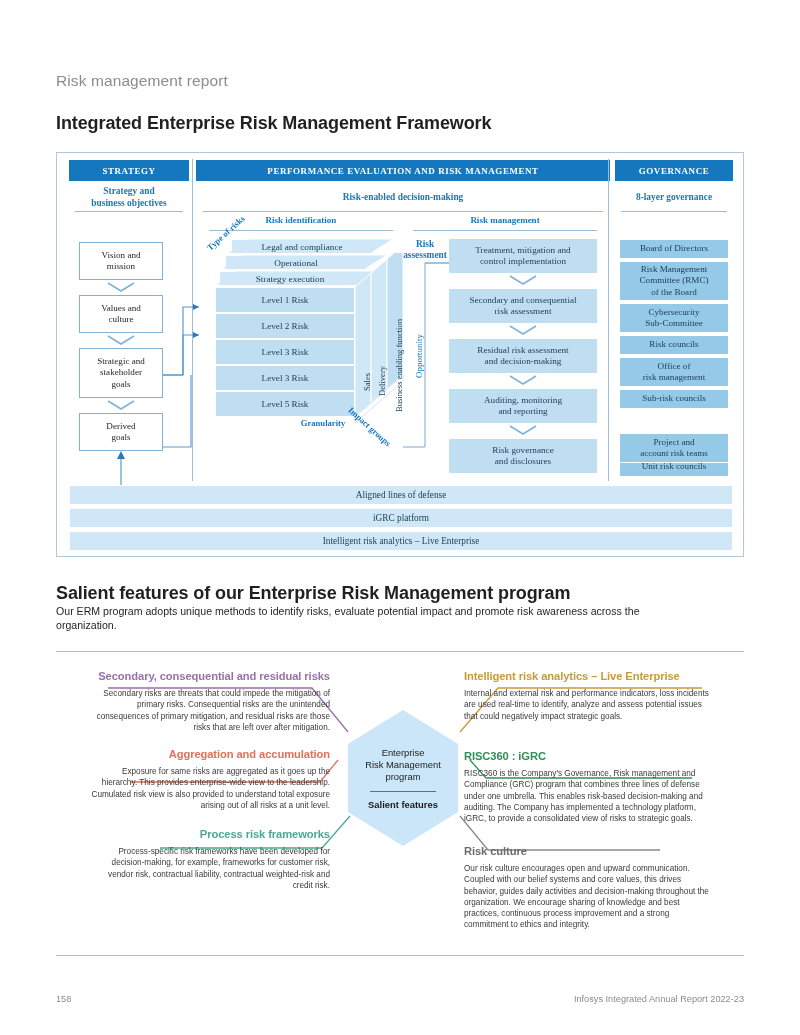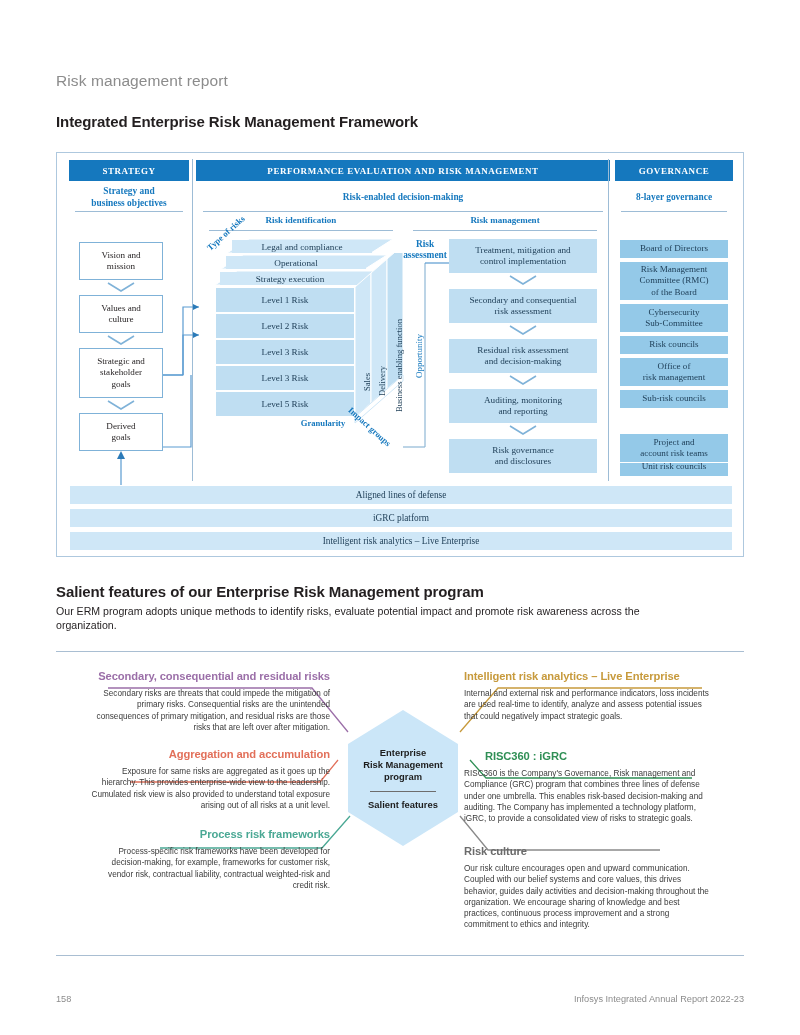--- a/index.html
+++ b/index.html
@@ -9,21 +9,21 @@
     color:#231f20;position:relative;overflow:hidden;
   }
   .page{position:absolute;left:0;top:0;width:800px;height:1035px;}
 
   
   .report-title{
     position:absolute;left:56px;top:72px;font-size:15.5px;color:#8c8c8c;
     letter-spacing:.1px;
   }
   .section-title{
-    position:absolute;left:56px;font-size:15px;font-weight:bold;color:#231f20;
+    position:absolute;left:56px;font-size:18px;font-weight:bold;color:#231f20;
     letter-spacing:-.1px;
   }
   #t-framework{top:113px;}
   #t-salient{top:583px;}
   .intro{
     position:absolute;left:56px;top:604px;width:600px;font-size:10.6px;
     line-height:14.4px;color:#231f20;
   }
 
   
@@ -109,21 +109,21 @@
   .t-left{text-align:right;}
   .t-right{text-align:left;}
 
   .hexwrap{position:absolute;left:318px;top:688px;width:170px;height:180px;}
   .hexcenter{
     position:absolute;left:30px;top:22px;width:110px;height:136px;
     background:#cbe6f8;
     clip-path:polygon(50% 0%,100% 25%,100% 75%,50% 100%,0% 75%,0% 25%);
     display:flex;flex-direction:column;align-items:center;justify-content:center;
   }
-  .hexcenter .l1{font-size:9.4px;font-weight:bold;color:#1c1c1c;line-height:12px;text-align:center;}
+  .hexcenter .l1{font-size:9.4px;font-weight:normal;color:#1c1c1c;line-height:12px;text-align:center;}
   .hexdiv{width:66px;height:1px;background:#6d6d6d;margin:8px 0 7px;}
   .hexcenter .l2{font-size:9.4px;font-weight:bold;color:#1c1c1c;text-align:center;}
 
   .footer-num{position:absolute;left:56px;top:994px;font-size:9.2px;color:#8c8c8c;}
   .footer-txt{position:absolute;right:56px;top:994px;font-size:9.2px;color:#8c8c8c;}
 </style>
 </head>
 <body>
 
 <div class="page">
@@ -340,21 +340,21 @@
     <h4 style="color:#4aa894;">Process risk frameworks</h4>
     <p>Process-specific risk frameworks have been developed for decision-making, for example, frameworks for customer risk, vendor risk, contractual liability, contractual weighted-risk and credit risk.</p>
   </div>
 
   <div class="topic t-right" style="left:464px;top:670px;width:250px;">
     <h4 style="color:#c79a3c;">Intelligent risk analytics – Live Enterprise</h4>
     <p>Internal and external risk and performance indicators, loss incidents are used real-time to identify, analyze and assess potential issues that could negatively impact strategic goals.</p>
   </div>
 
   <div class="topic t-right" style="left:464px;top:750px;width:250px;">
-    <h4 style="color:#2f8f55;margin-left:21px;">RISC360 : iGRC</h4>
+    <h4 style="color:#2f8f55;">RISC360 : iGRC</h4>
     <p>RISC360 is the Company's Governance, Risk management and Compliance (GRC) program that combines three lines of defense under one umbrella. This enables risk-based decision-making and auditing. The Company has implemented a technology platform, iGRC, to provide a consolidated view of risks to strategic goals.</p>
   </div>
 
   <div class="topic t-right" style="left:464px;top:845px;width:250px;">
     <h4 style="color:#6b6b6b;">Risk culture</h4>
     <p>Our risk culture encourages open and upward communication. Coupled with our belief systems and core values, this drives behavior, guides daily activities and decision-making throughout the organization. We encourage sharing of knowledge and best practices, continuous process improvement and a strong commitment to ethics and integrity.</p>
   </div>
 
   <div class="footer-num">158</div>
   <div class="footer-txt">Infosys Integrated Annual Report 2022-23</div>

